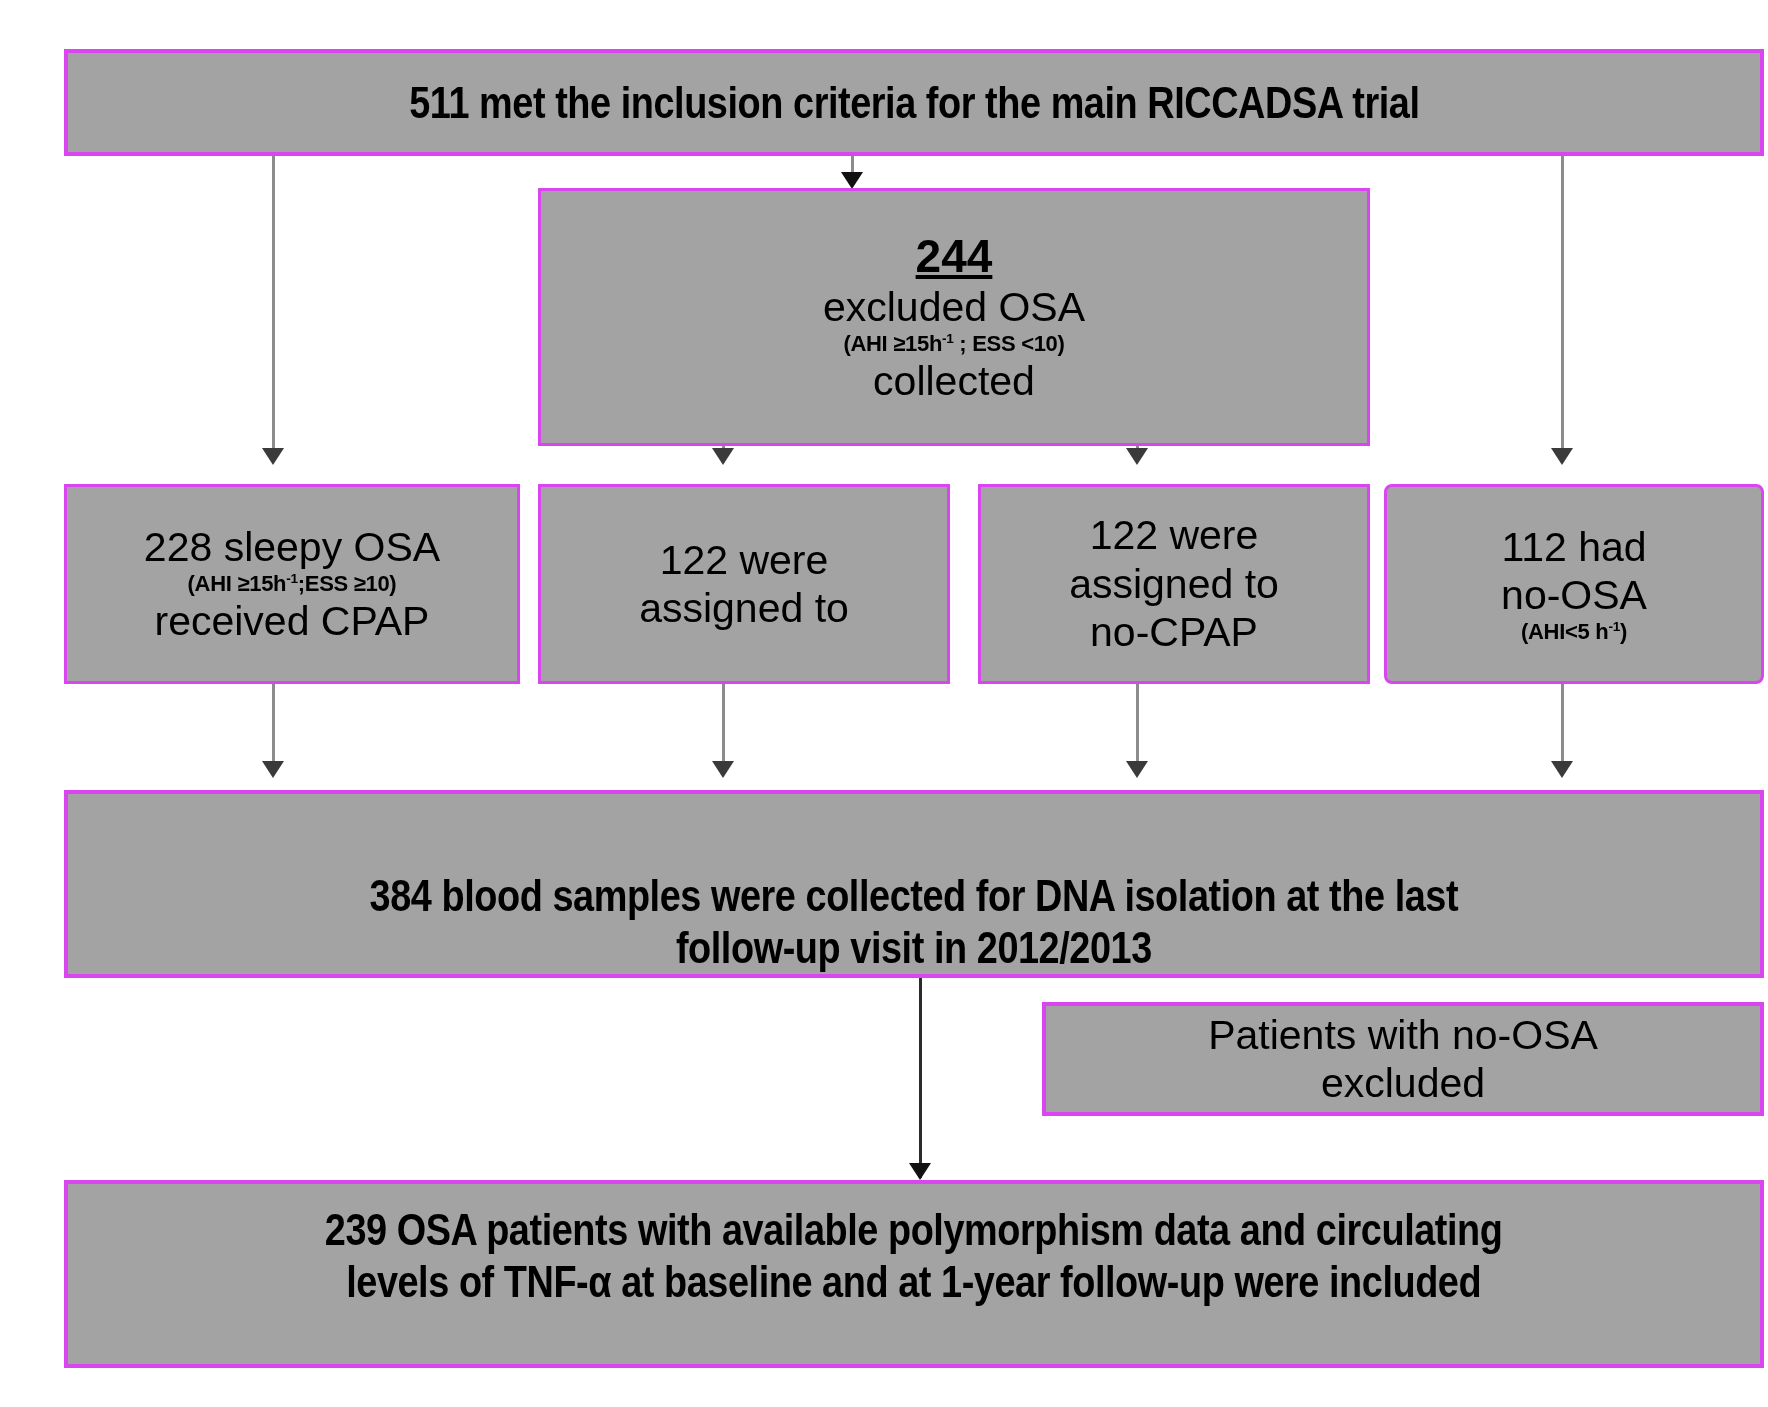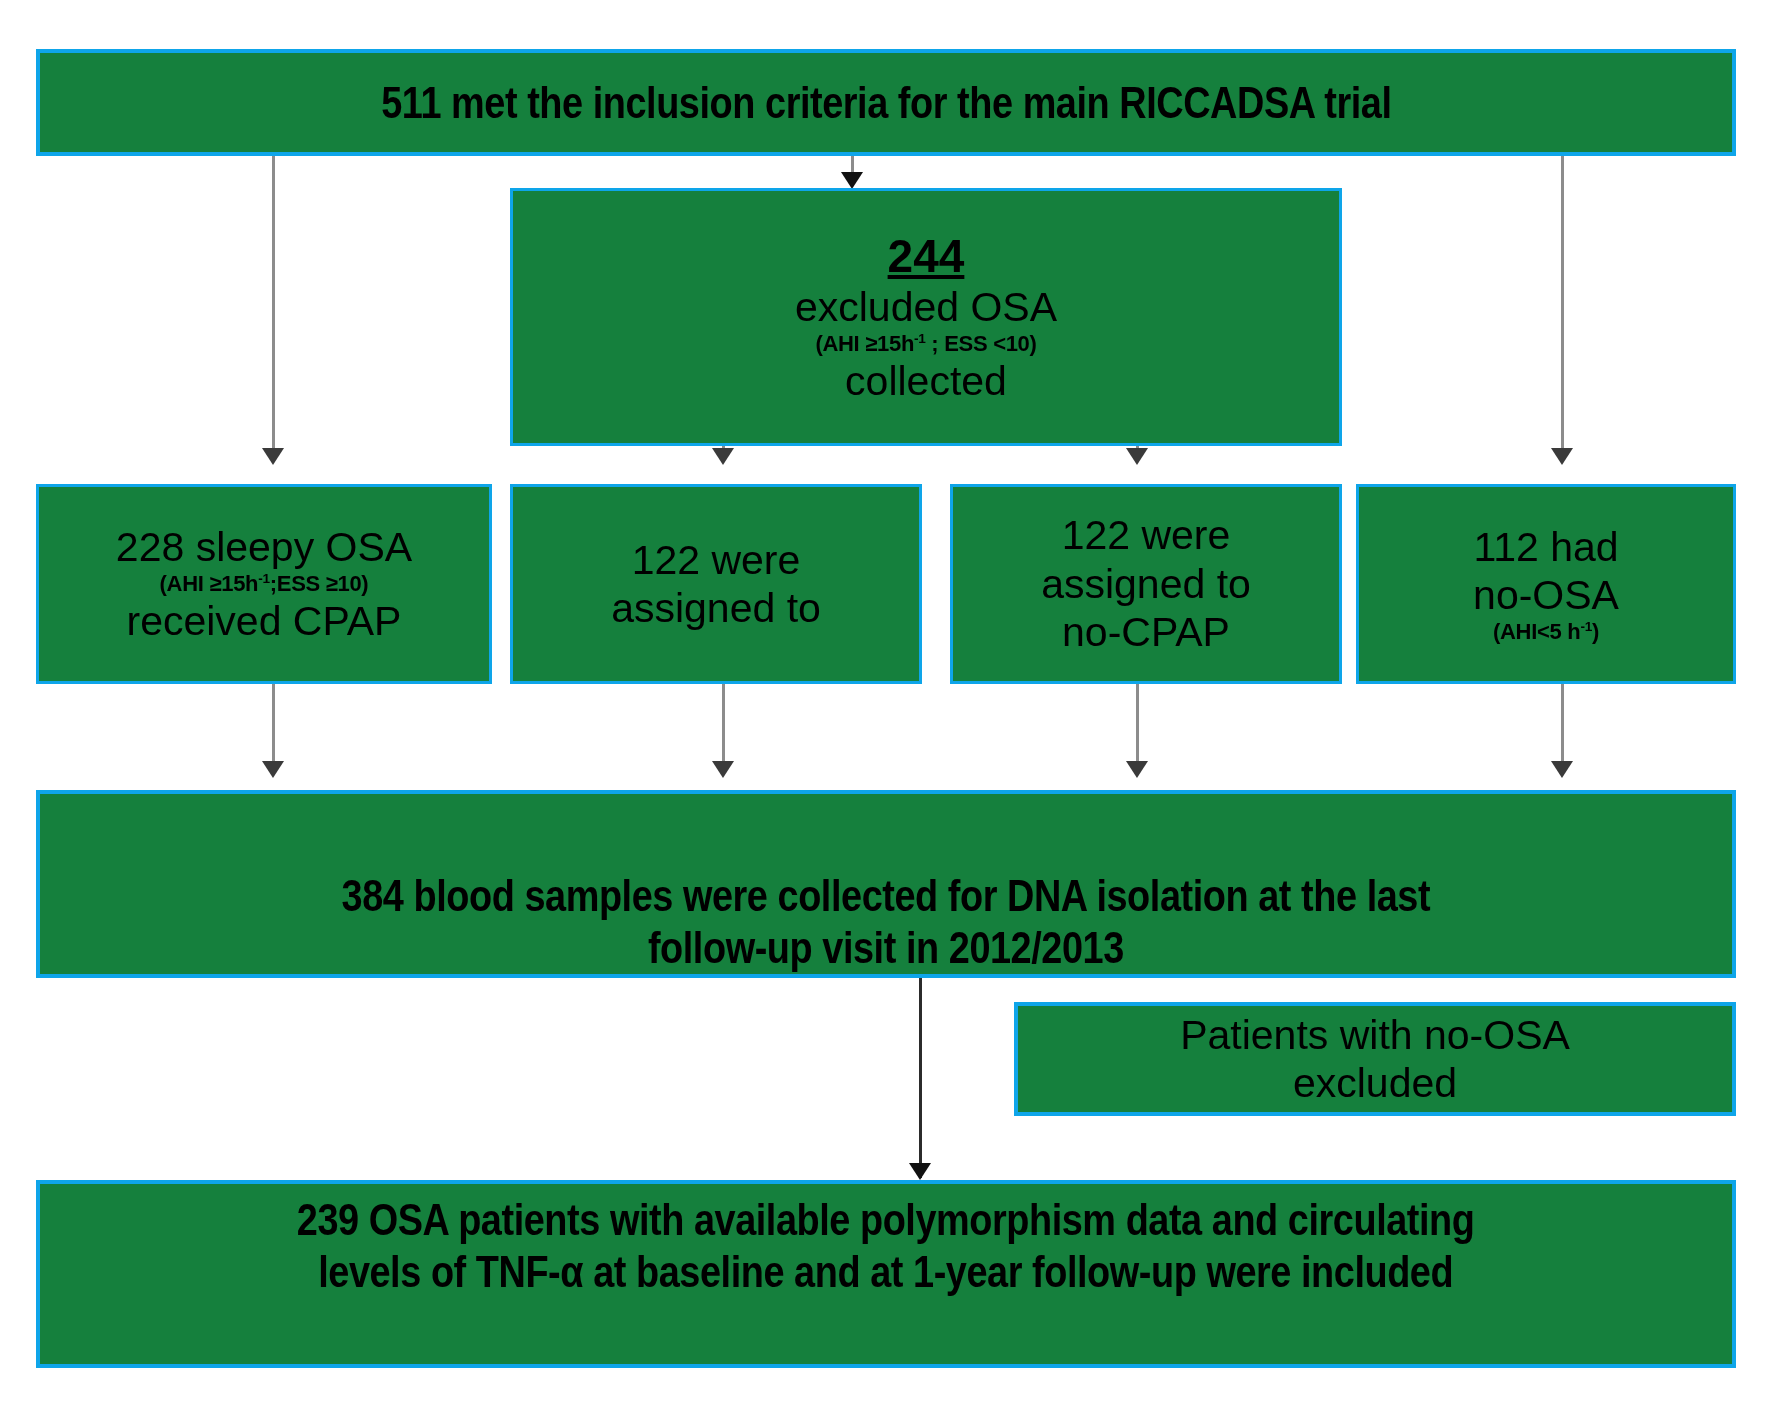--- a/index.html
+++ b/index.html
@@ -18,28 +18,29 @@
   #flowchart {
     position: relative;
     width: 1768px;
     height: 1407px;
   }
 
   
   .node {
     position: absolute;
     box-sizing: border-box;
-    background: #15803d;
-    border: 3px solid #0ea5e9;
+    background: #a3a3a3;
+    border: 3px solid #d946ef;
     display: flex;
     flex-direction: column;
     align-items: center;
     justify-content: center;
     text-align: center;
     line-height: 1.18;
+    margin-left: 28px;
   }
   .node.thick {
     border-width: 4px;
   }
 
   
   .headline {
     font-family: "Liberation Sans", sans-serif;
     font-weight: bold;
     font-size: 44px;
@@ -141,21 +142,21 @@
   </div>
 
   <div class="node" style="left:950px; top:484px; width:392px; height:200px;">
     <span class="body-text">
       <span class="ln">122 were</span>
       <span class="ln">assigned to</span>
       <span class="ln">no-CPAP</span>
     </span>
   </div>
 
-  <div class="node" style="left:1356px; top:484px; width:380px; height:200px;">
+  <div class="node" style="left:1356px; top:484px; width:380px; height:200px;border-radius:8px;">
     <span class="body-text">
       <span class="ln">112 had</span>
       <span class="ln">no-OSA</span>
       <span class="sub"><span>(AHI&lt;5 h</span><sup>-1</sup><span>)</span></span>
     </span>
   </div>
 
   <div class="conn" style="left:272px; top:684px; width:3px; height:87px;"></div>
   <div class="arrowhead" style="left:262px; top:761px;"></div>
 
@@ -178,20 +179,20 @@
   <div class="conn dark" style="left:919px; top:978px; width:3px; height:200px;"></div>
   <div class="arrowhead dark" style="left:909px; top:1163px;"></div>
 
   <div class="node thick" style="left:1014px; top:1002px; width:722px; height:114px;">
     <span class="body-text">
       <span class="ln">Patients with no-OSA</span>
       <span class="ln">excluded</span>
     </span>
   </div>
 
-  <div class="node thick" style="left:36px; top:1180px; width:1700px; height:188px; justify-content:flex-start; padding-top:10px;">
+  <div class="node thick" style="left:36px; top:1180px; width:1700px; height:188px; justify-content:flex-start; padding-top:20px;">
     <span class="headline">
       <span class="ln">239 OSA patients with available polymorphism data and circulating</span>
       <span class="ln">levels of TNF-α at baseline and at 1-year follow-up were included</span>
     </span>
   </div>
 
 </div>
 
 </body></html>

